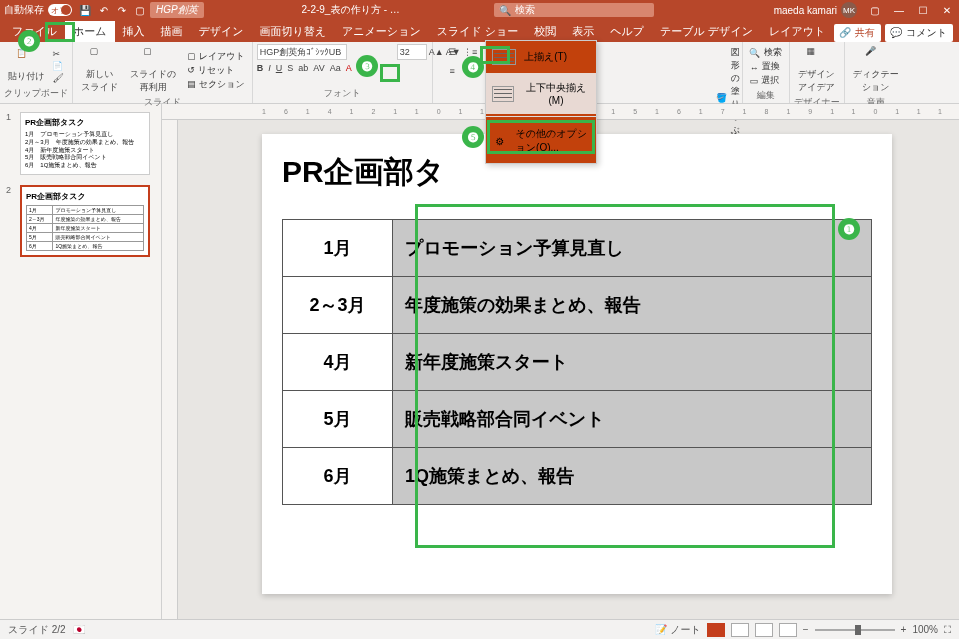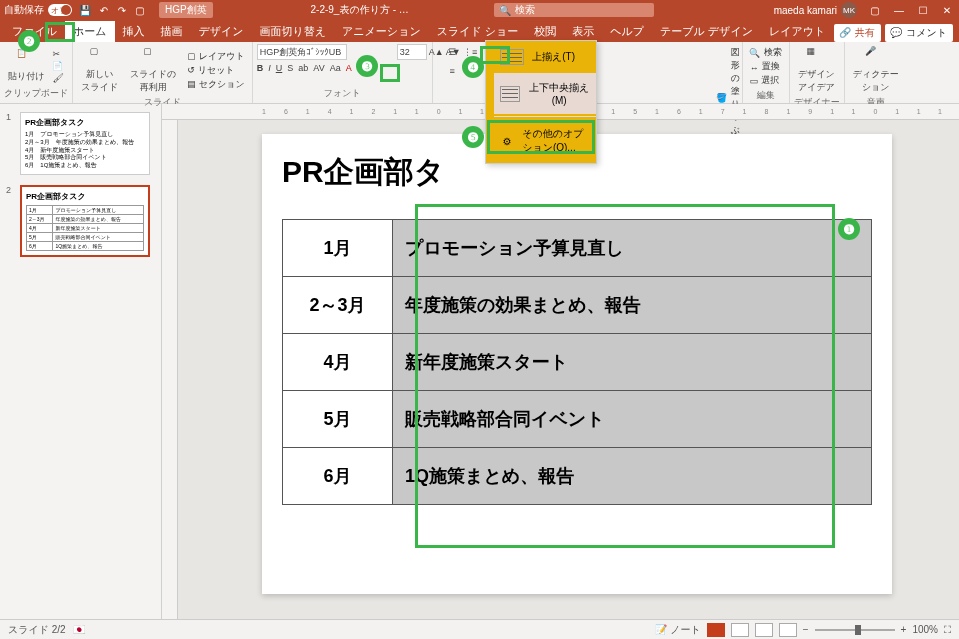--- a/index.html
+++ b/index.html
@@ -6,21 +6,21 @@
 body { background: #fff; width: 959px; height: 639px; overflow: hidden; font-size: 11px; }
 
 
 .titlebar { background: #b7472a; height: 20px; display: flex; align-items: center; color: #fff; font-size: 10px; padding: 0 4px; }
 .autosave { display: flex; align-items: center; gap: 4px; margin-right: 8px; }
 .toggle { width: 24px; height: 12px; background: #fff; border-radius: 6px; position: relative; display: flex; align-items: center; }
 .toggle::after { content: ""; width: 10px; height: 10px; background: #b7472a; border-radius: 50%; position: absolute; right: 1px; }
 .toggle-label { font-size: 8px; color: #b7472a; position: absolute; left: 3px; }
 .qat { display: flex; gap: 6px; align-items: center; }
 .qat .ic { width: 12px; height: 12px; display: flex; align-items: center; justify-content: center; }
-.file-pill { background: #d8866f; border-radius: 2px; padding: 1px 6px; margin: 0 13px; font-size: 10px; }
+.file-pill { background: #d8866f; border-radius: 2px; padding: 1px 6px; margin: 0 4px; font-size: 10px; font-style: italic; }
 .doc-title { flex: 1; text-align: center; font-size: 10px; }
 .searchbar { background: #d8866f; width: 160px; height: 14px; border-radius: 2px; display: flex; align-items: center; padding: 0 6px; font-size: 10px; margin-right: 120px;}
 .user { display: flex; align-items: center; gap: 4px; font-size: 10px; }
 .avatar { width: 16px; height: 16px; background: #8a5a4a; border-radius: 50%; display: flex; align-items: center; justify-content: center; font-size: 8px; }
 .wincontrols { display: flex; gap: 8px; margin-left: 10px; }
 .wincontrols span { width: 16px; text-align: center; }
 
 
 .tabs { background: #b7472a; height: 22px; display: flex; align-items: flex-end; padding-left: 4px; color: #fff; font-size: 11px; }
 .tab { padding: 3px 8px; cursor: pointer; }
@@ -39,21 +39,21 @@
 .small-row { display: flex; gap: 2px; align-items: center; }
 .icon-box { width: 16px; height: 16px; background: #fff; border: 1px solid #ccc; display: flex; align-items: center; justify-content: center; font-size: 9px; }
 .para-icons { display: grid; grid-template-columns: repeat(6, 16px); gap: 2px; }
 .para-icons .icon-box { border: none; background: none; }
 .font-select { width: 90px; height: 16px; border: 1px solid #ccc; font-size: 9px; background: #fff; padding: 0 2px; display: flex; align-items: center; }
 .size-select { width: 30px; height: 16px; border: 1px solid #ccc; font-size: 9px; background: #fff; padding: 0 2px; display: flex; align-items: center; margin-left: 48px; }
 .ribbon-right-group { display:flex; flex-direction:column; gap:1px; font-size:9px; color:#333; padding:2px 3px;}
 .ribbon-right-group > div { display:flex; align-items:center; gap:3px;}
 
 
-.dropdown { position: absolute; left: 485px; top: 40px; width: 112px; background: #eab308; border: 1px solid #ccc; box-shadow: 2px 2px 6px rgba(0,0,0,0.2); z-index: 100; padding-left: 8px; }
+.dropdown { position: absolute; left: 485px; top: 40px; width: 112px; background: #c2410c; border: 1px solid #ccc; box-shadow: 2px 2px 6px rgba(0,0,0,0.2); z-index: 100; }
 .dropdown-item { display: flex; align-items: center; padding: 8px 6px; gap: 8px; font-size: 10px; cursor: pointer; }
 .dropdown-item.highlighted { background: #e8d9d3; text-align: center; }
 .dropdown-icon { width: 24px; height: 16px; border: 1px solid #999; display: flex; flex-direction: column; justify-content: space-around; padding: 1px; }
 .dropdown-icon span { height: 1px; background: #666; display: block; }
 .dropdown-sep { border-top: 1px solid #ddd; margin: 2px 0; }
 
 
 .workarea { display: flex; height: 515px; background: #e8e6e3; }
 .thumbnails { width: 162px; background: #f5f3f1; border-right: 1px solid #d0d0d0; padding: 8px 6px; overflow: hidden; }
 .thumb-wrap { display: flex; margin-bottom: 10px; gap: 4px; }

